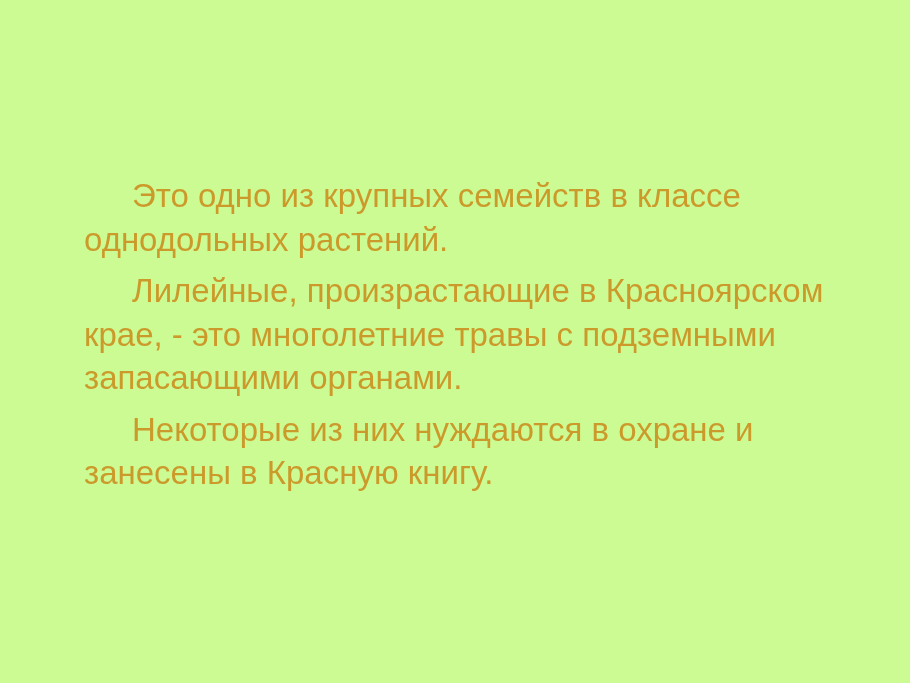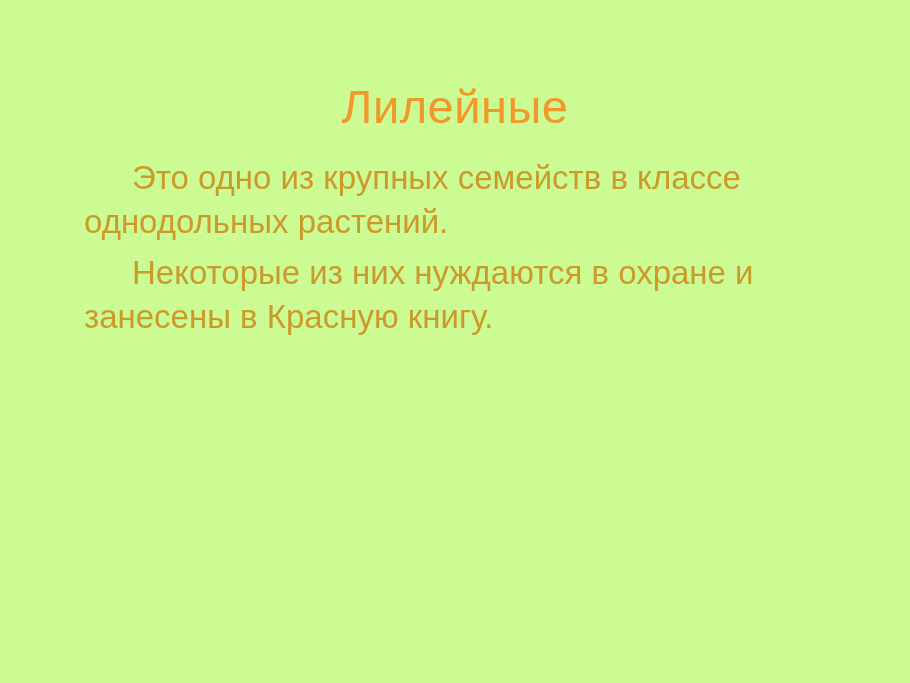--- a/index.html
+++ b/index.html
@@ -27,21 +27,21 @@
     text-align: center;
     font-size: 47px;
     line-height: 1.0;
     color: #f2982a;
     font-family: "Liberation Sans", sans-serif;
     font-weight: normal;
     letter-spacing: 0.5px;
   }
   .slide-body {
     position: absolute;
-    top: 156px;
+    top: 174px;
     left: 84px;
     width: 760px;
     color: #cc9a2b;
     font-size: 33px;
     line-height: 1.32;
     font-family: "Liberation Sans", sans-serif;
   }
   .para {
     margin: 0 0 8px 0;
     text-indent: 48px;
@@ -49,20 +49,20 @@
   }
   .para:last-child {
     margin-bottom: 9px;
   }
 </style>
 </head>
 <body>
 
 <div class="slide">
 
-  <h1 class="slide-title">Лилейные</h1>
 
   <div class="slide-body">
     <p class="para">Это одно из крупных семейств в классе однодольных растений.</p>
+    <p class="para">Лилейные, произрастающие в Красноярском крае, - это многолетние травы с подземными запасающими органами.</p>
     <p class="para">Некоторые из них нуждаются в охране и занесены в Красную книгу.</p>
   </div>
 
 </div>
 
 </body></html>

